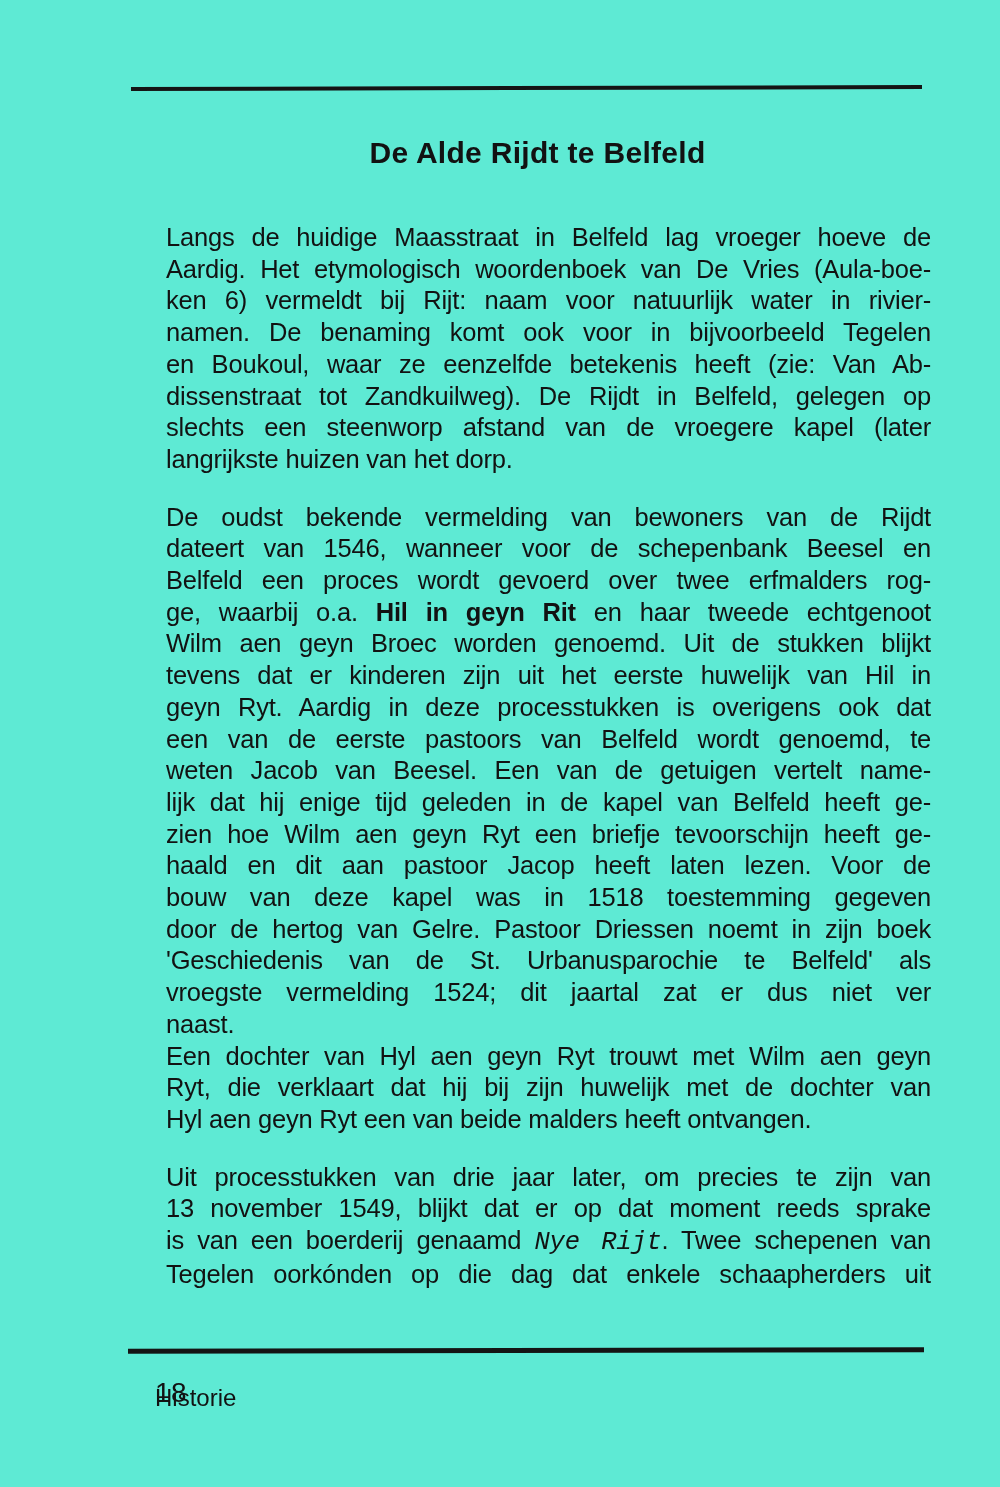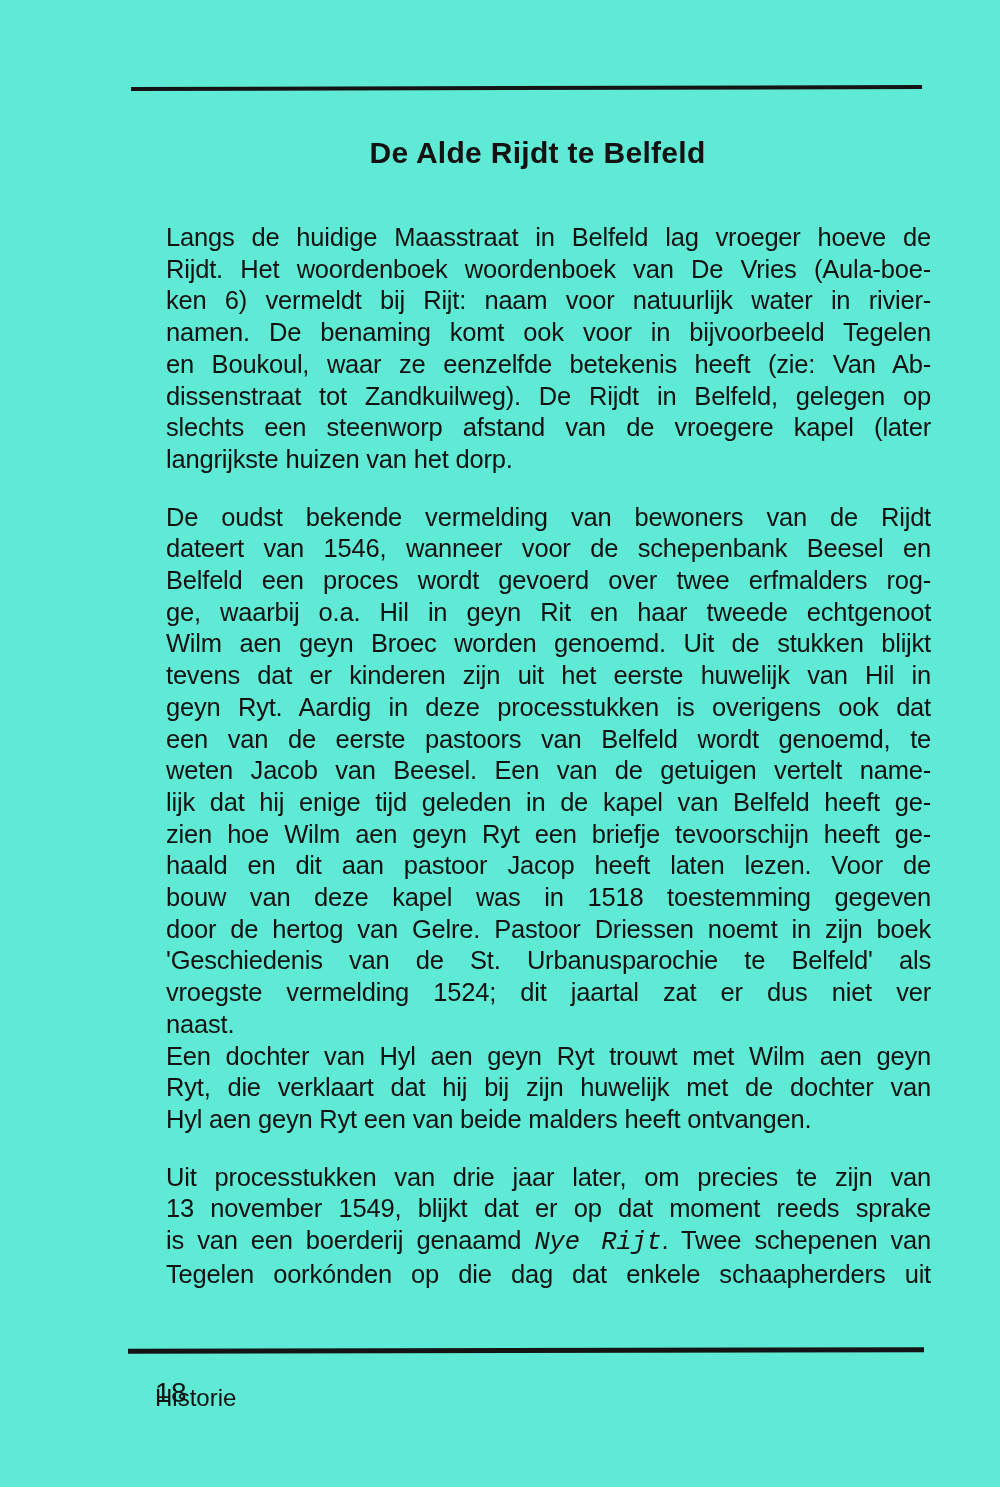--- a/index.html
+++ b/index.html
@@ -28,21 +28,21 @@
     position: absolute;
     left: 166px; top: 222px; width: 765px;
     font-size: 25.5px;
     line-height: 31.7px;
     letter-spacing: -0.2px;
   }
   .para { margin: 0; }
   .para.gap { margin-top: 26px; }
   .tline { text-align: justify; text-align-last: justify; }
   .tline.lastline { text-align-last: left; }
-  .seg.bold { font-weight: normal; }
+  .seg.bold { font-weight: bold; }
   .seg.italic { font-style: italic; font-family: Liberation Mono, monospace; }
   .footer-pagenum {
     position: absolute;
     left: 155px; top: 1377px;
     font-size: 28px;
     letter-spacing: 0.5px;
   }
   .footer-section {
     position: absolute;
     left: 155px; top: 1384px; width: 765px;
@@ -52,21 +52,21 @@
 </style>
 </head>
 <body>
 
 <div class="page">
   <div class="rule top"></div>
   <h1 class="title">De Alde Rijdt te Belfeld</h1>
   <div class="textbody">
       <div class="para">
         <div class="tline"><span class="seg">Langs de huidige Maasstraat in Belfeld lag vroeger hoeve de</span></div>
-        <div class="tline"><span class="seg">Rijdt. Het woordenboek woordenboek van De Vries (Aula-boe-</span></div>
+        <div class="tline"><span class="seg">Aardig. Het etymologisch woordenboek van De Vries (Aula-boe-</span></div>
         <div class="tline"><span class="seg">ken 6) vermeldt bij Rijt: naam voor natuurlijk water in rivier-</span></div>
         <div class="tline"><span class="seg">namen. De benaming komt ook voor in bijvoorbeeld Tegelen</span></div>
         <div class="tline"><span class="seg">en Boukoul, waar ze eenzelfde betekenis heeft (zie: Van Ab-</span></div>
         <div class="tline"><span class="seg">dissenstraat tot Zandkuilweg). De Rijdt in Belfeld, gelegen op</span></div>
         <div class="tline"><span class="seg">slechts een steenworp afstand van de vroegere kapel (later</span></div>
         <div class="tline lastline"><span class="seg">langrijkste huizen van het dorp.</span></div>
       </div>
       <div class="para gap">
         <div class="tline"><span class="seg">De oudst bekende vermelding van bewoners van de Rijdt</span></div>
         <div class="tline"><span class="seg">dateert van 1546, wanneer voor de schepenbank Beesel en</span></div>

